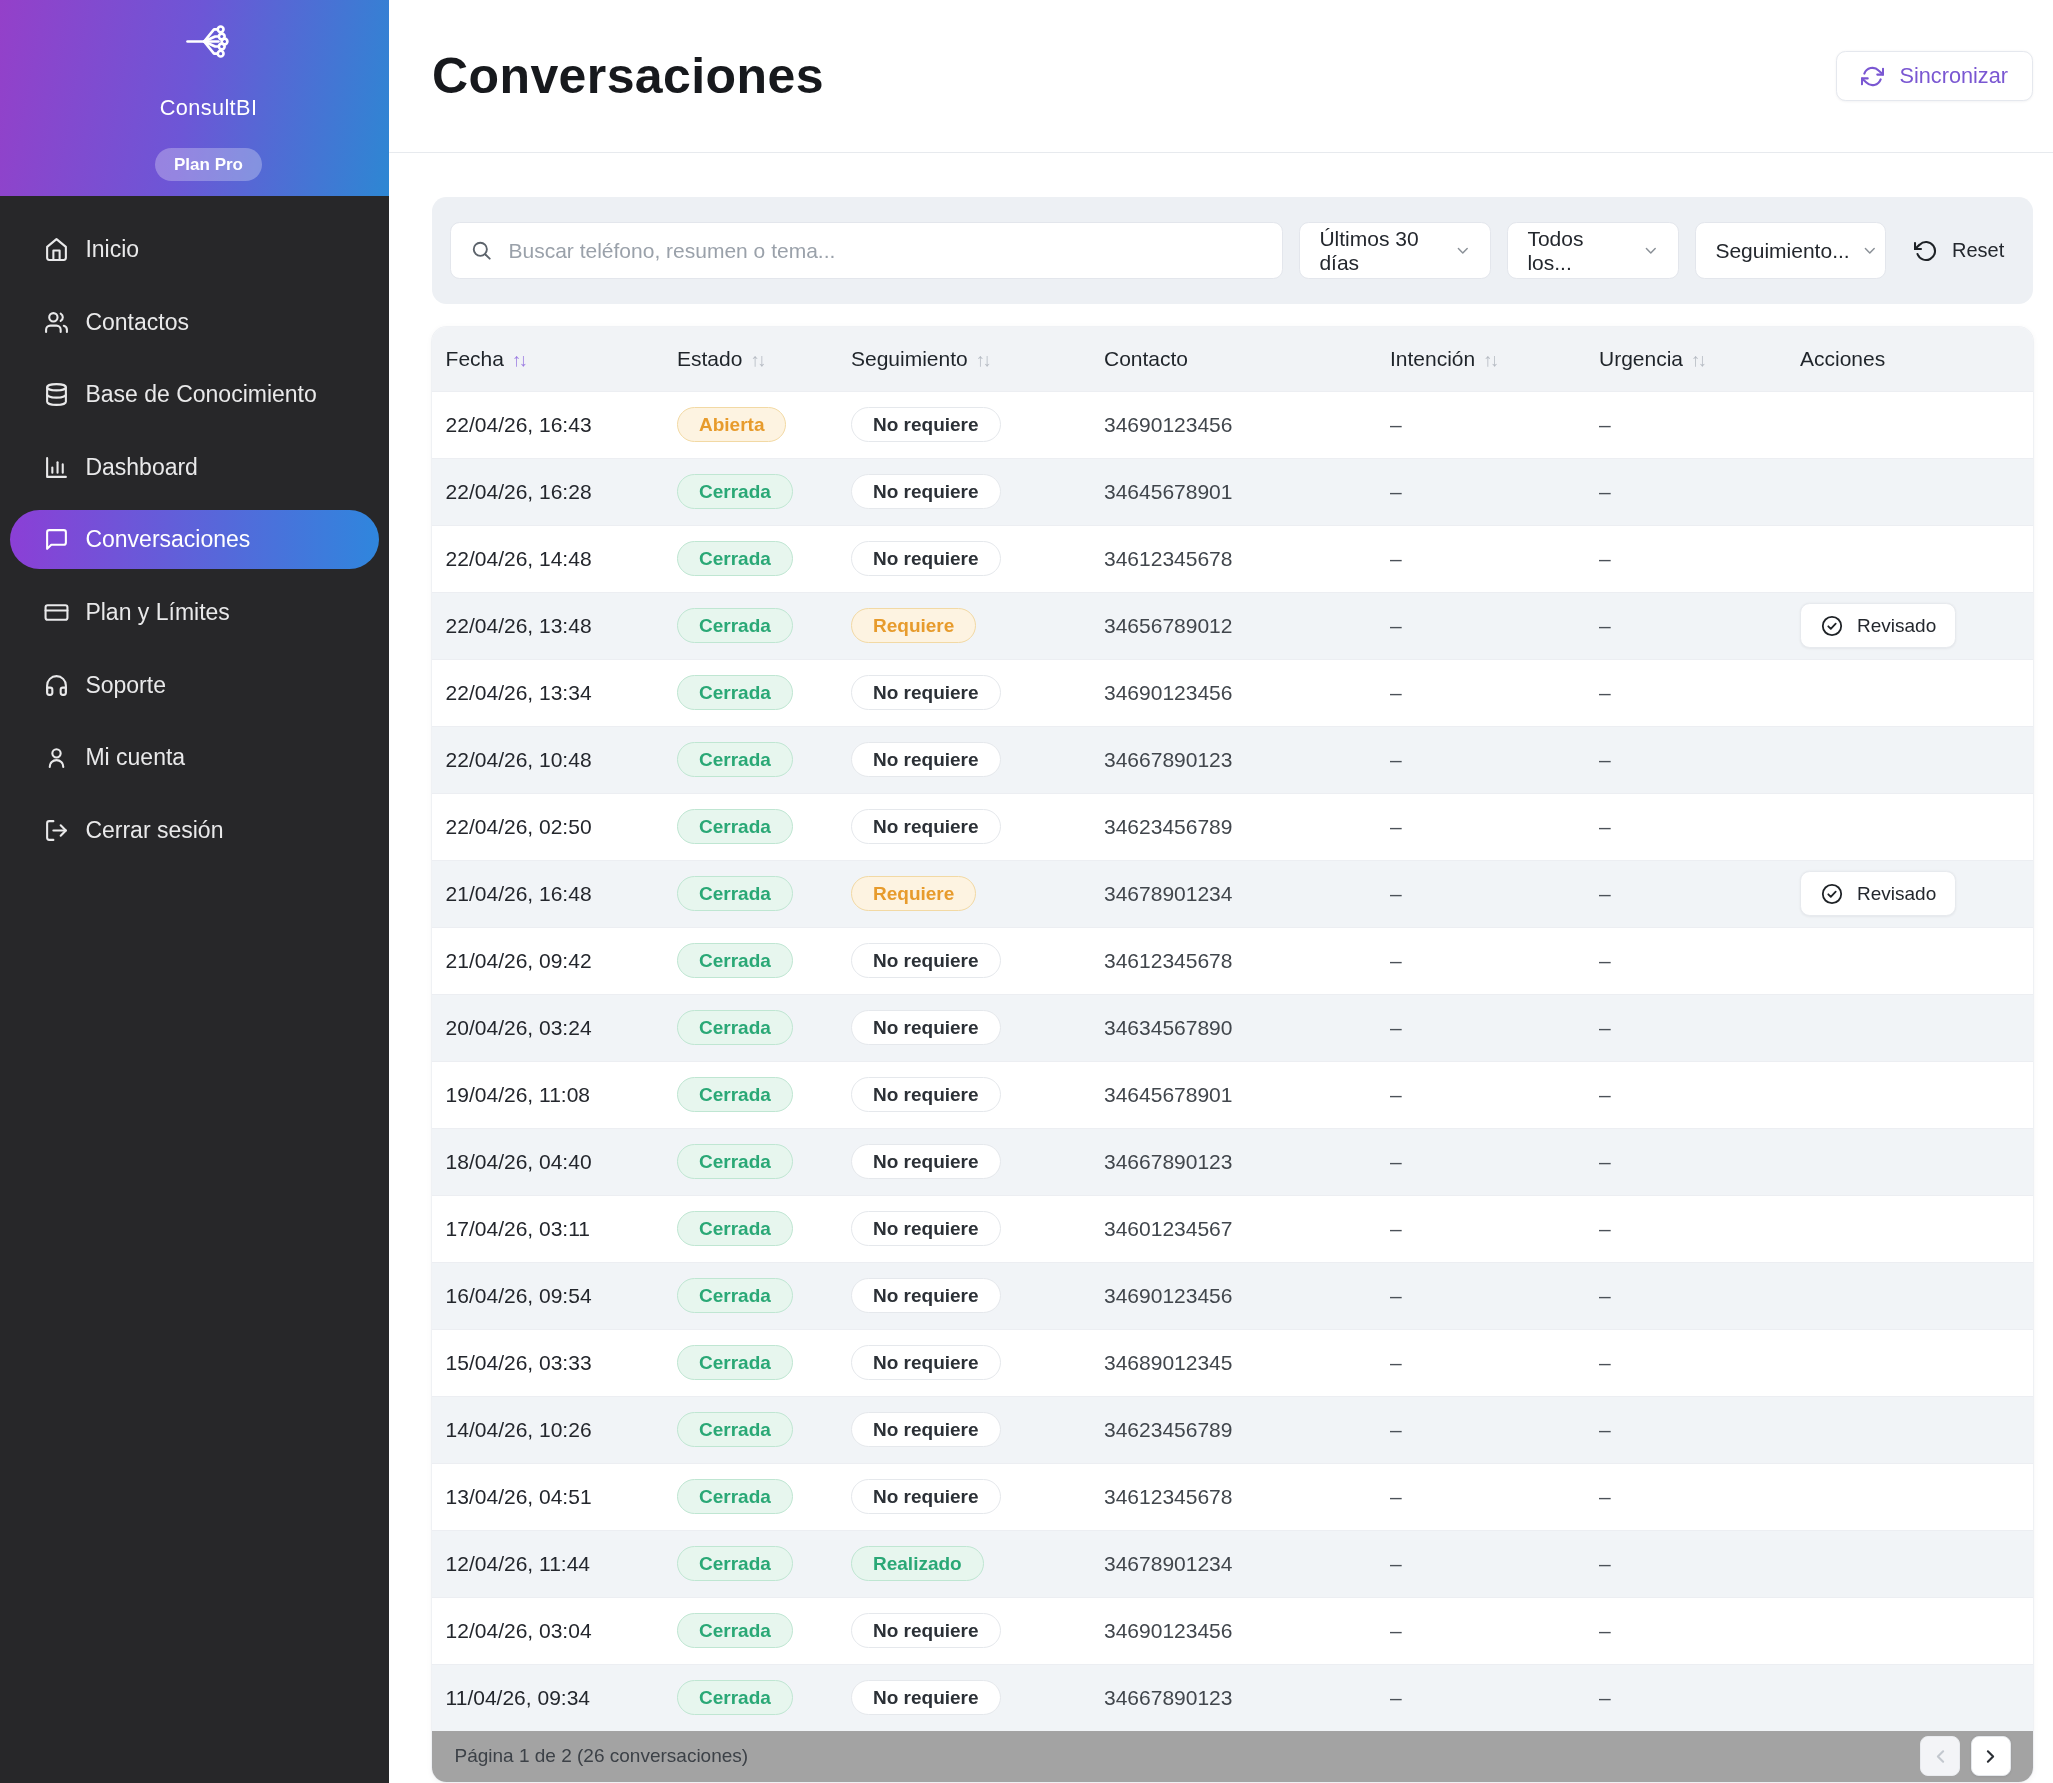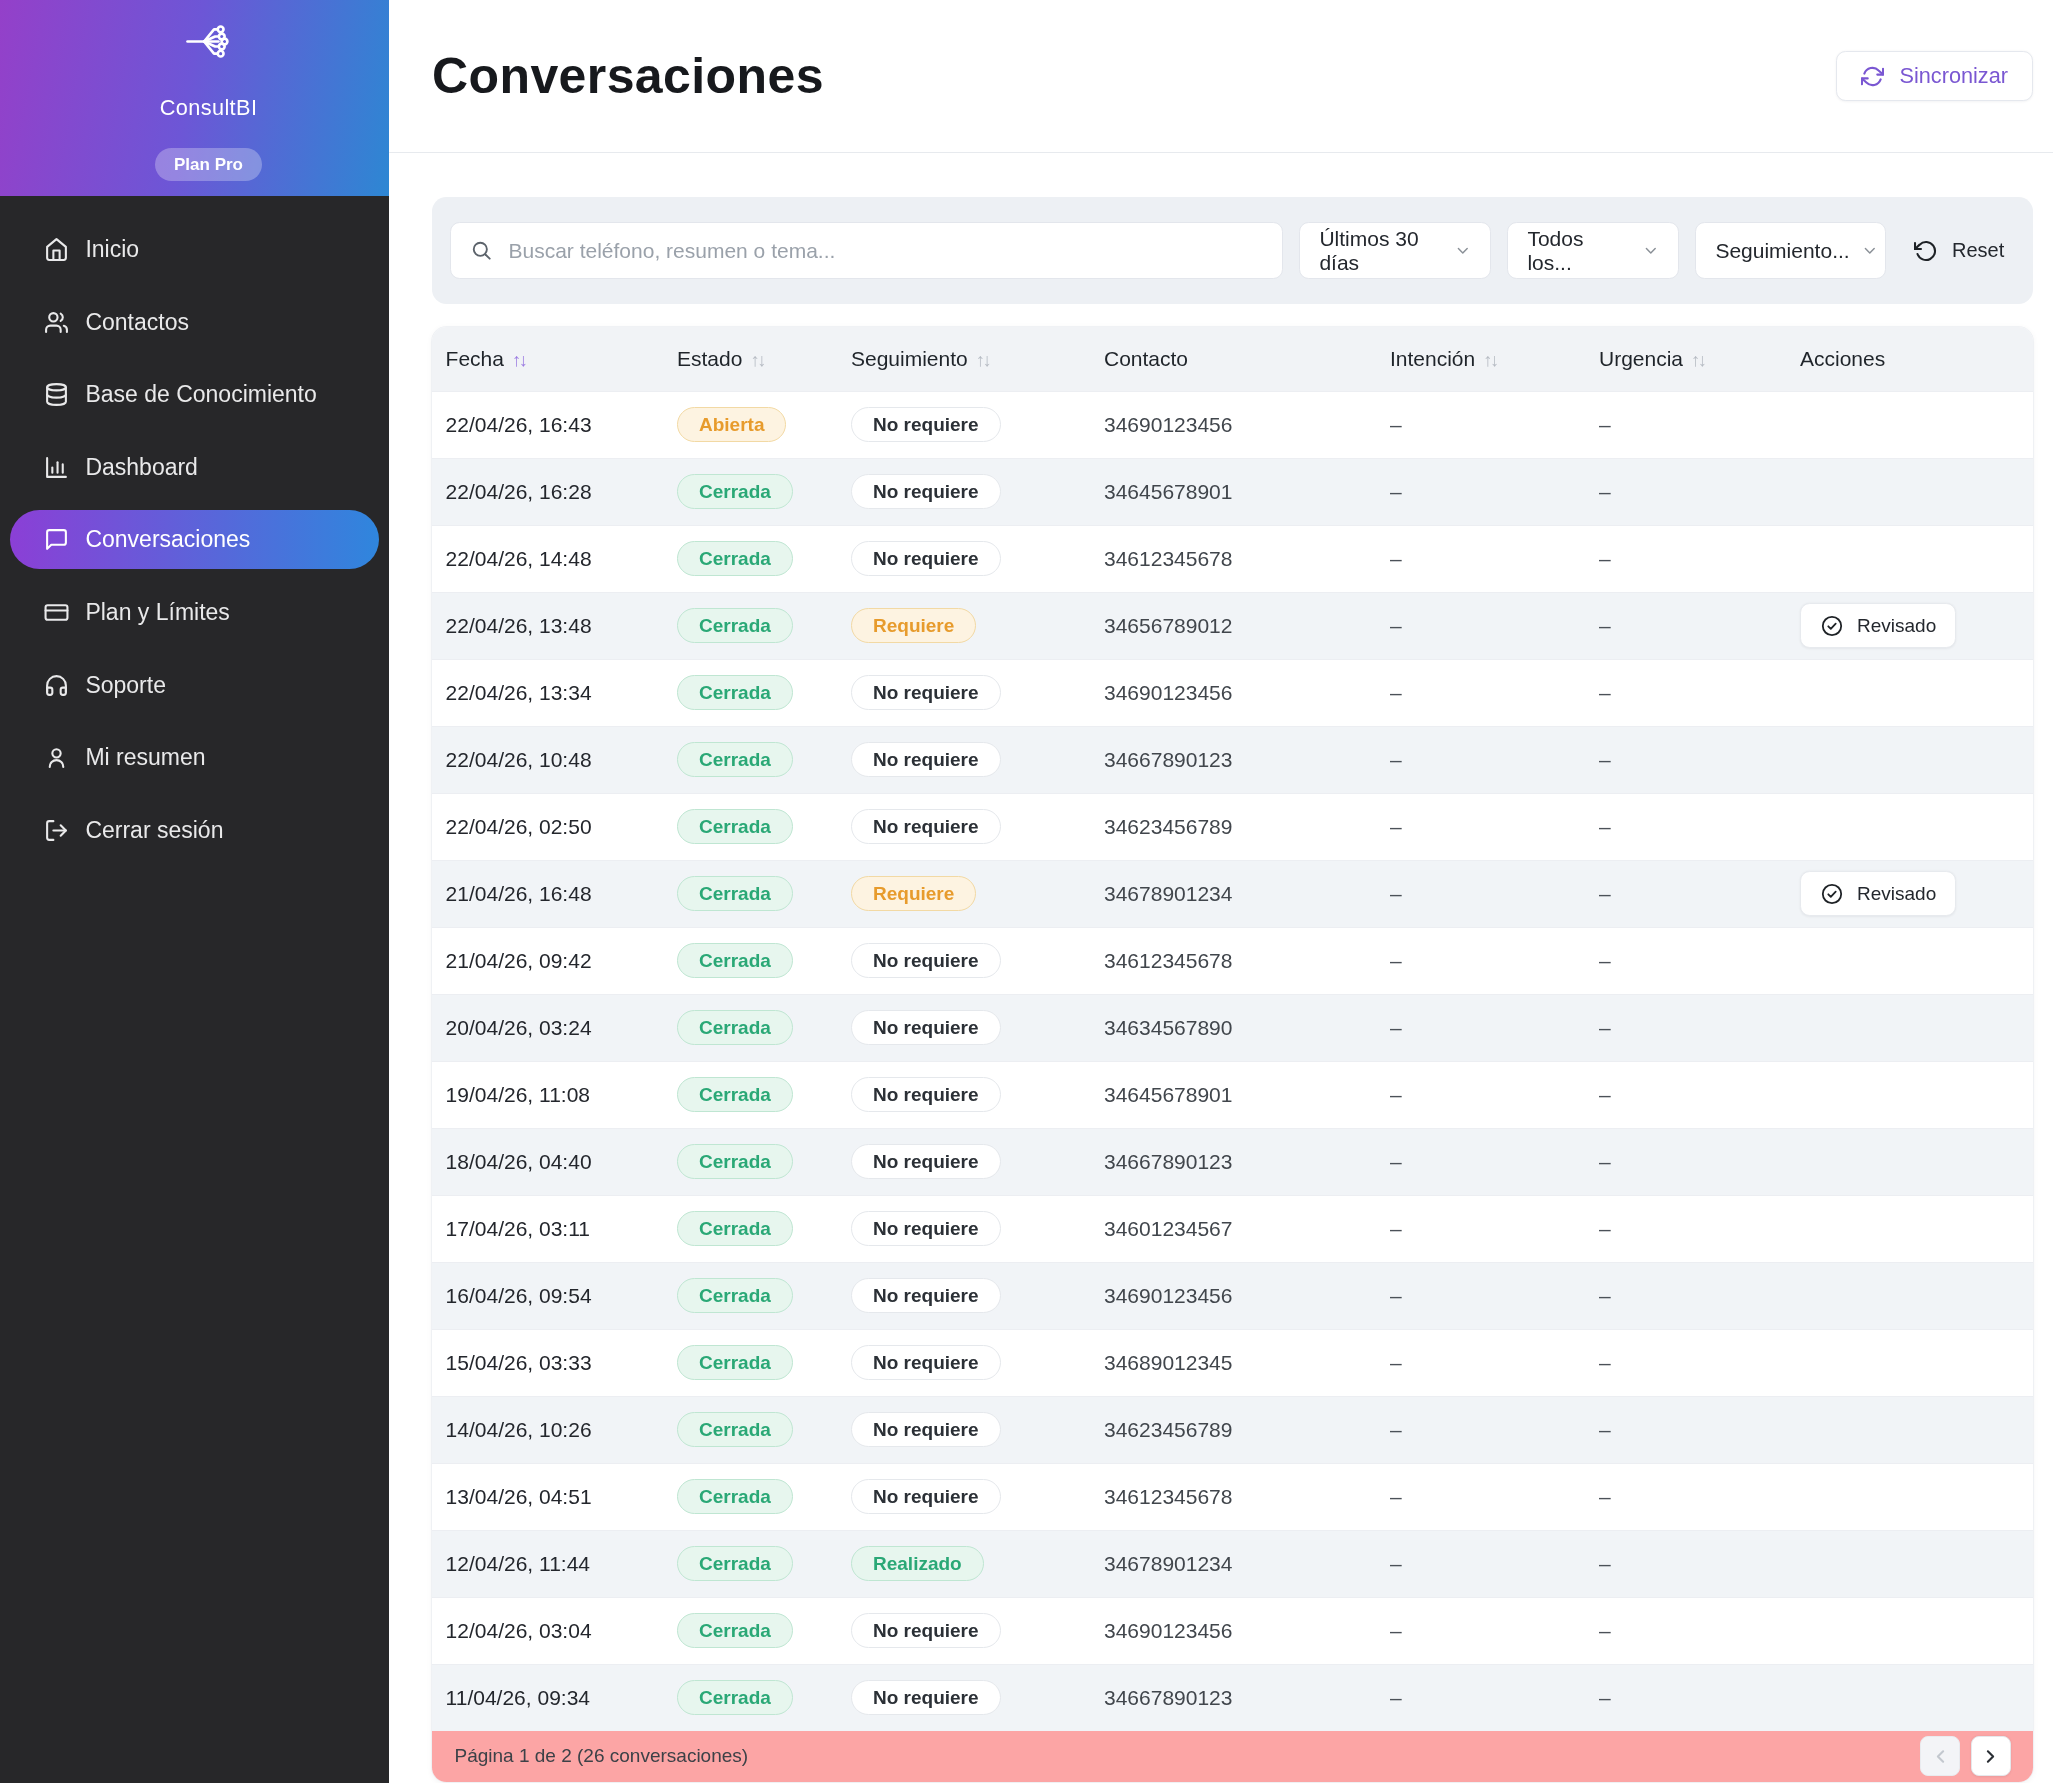--- a/index.html
+++ b/index.html
@@ -66,21 +66,21 @@
   .badge{display:inline-flex;align-items:center;justify-content:center;font-size:19px;font-weight:700;
     padding:7.2px 21px;border-radius:801px;border:1.6px solid transparent;line-height:1;}
   .badge.success{color:#2aa876;background:#e7f6ee;border-color:#bfe6d2;}
   .badge.warn{color:#e79b2c;background:#fdf3e1;border-color:#f2d9a4;}
   .badge.neutral{color:#2b3036;background:#ffffff;border-color:#e5e8ec;}
   .action-btn{display:inline-flex;align-items:center;gap:13px;background:#ffffff;border:1.6px solid #e7eaee;
     border-radius:9.6px;height:45px;padding:0 19px;font-size:19px;color:#23272d;cursor:pointer;
     box-shadow:0 0.8px 2.4px rgba(20,25,40,.06);font-family:"Liberation Sans",sans-serif;}
   .action-btn svg{width:24px;height:24px;color:#1e2226;}
   
-  .tfoot{height:51px;background:#fca5a5;display:flex;align-items:center;justify-content:space-between;
+  .tfoot{height:51px;background:#a3a3a3;display:flex;align-items:center;justify-content:space-between;
     padding:0 22.5px;box-sizing:border-box;}
   .tfoot .summary{font-size:19px;color:#3c4147;}
   .page-btns{display:flex;gap:10.4px;}
   .page-btn{width:40px;height:40px;border-radius:8px;display:flex;align-items:center;justify-content:center;
     box-sizing:border-box;cursor:pointer;background:#ffffff;border:1.6px solid #e5e8ec;}
   .page-btn svg{width:21px;height:21px;}
   .page-btn.prev{background:#f3f4f7;border-color:#e9ebef;color:#c3c8cf;}
   .page-btn.next{color:#2b2f35;box-shadow:0 0.8px 2.4px rgba(20,25,40,.08);}
 </style>
 </head>
@@ -181,21 +181,21 @@
     <span class="nav-label">Soporte</span>
   </div>
 
   <div class="nav-item">
     <span class="nav-icon">
           <svg viewBox="0 0 24 24" fill="none" stroke="currentColor" stroke-width="2" stroke-linecap="round" stroke-linejoin="round">
             <circle cx="12" cy="8" r="4"></circle>
             <path d="M5.5 21a6.5 6.5 0 0 1 13 0"></path>
           </svg>
         </span>
-    <span class="nav-label">Mi resumen</span>
+    <span class="nav-label">Mi cuenta</span>
   </div>
 
   <div class="nav-item">
     <span class="nav-icon">
           <svg viewBox="0 0 24 24" fill="none" stroke="currentColor" stroke-width="2" stroke-linecap="round" stroke-linejoin="round">
             <path d="M9 21H5a2 2 0 0 1-2-2V5a2 2 0 0 1 2-2h4"></path>
             <path d="M16 17l5-5-5-5"></path>
             <line x1="21" y1="12" x2="9" y2="12"></line>
           </svg>
         </span>

